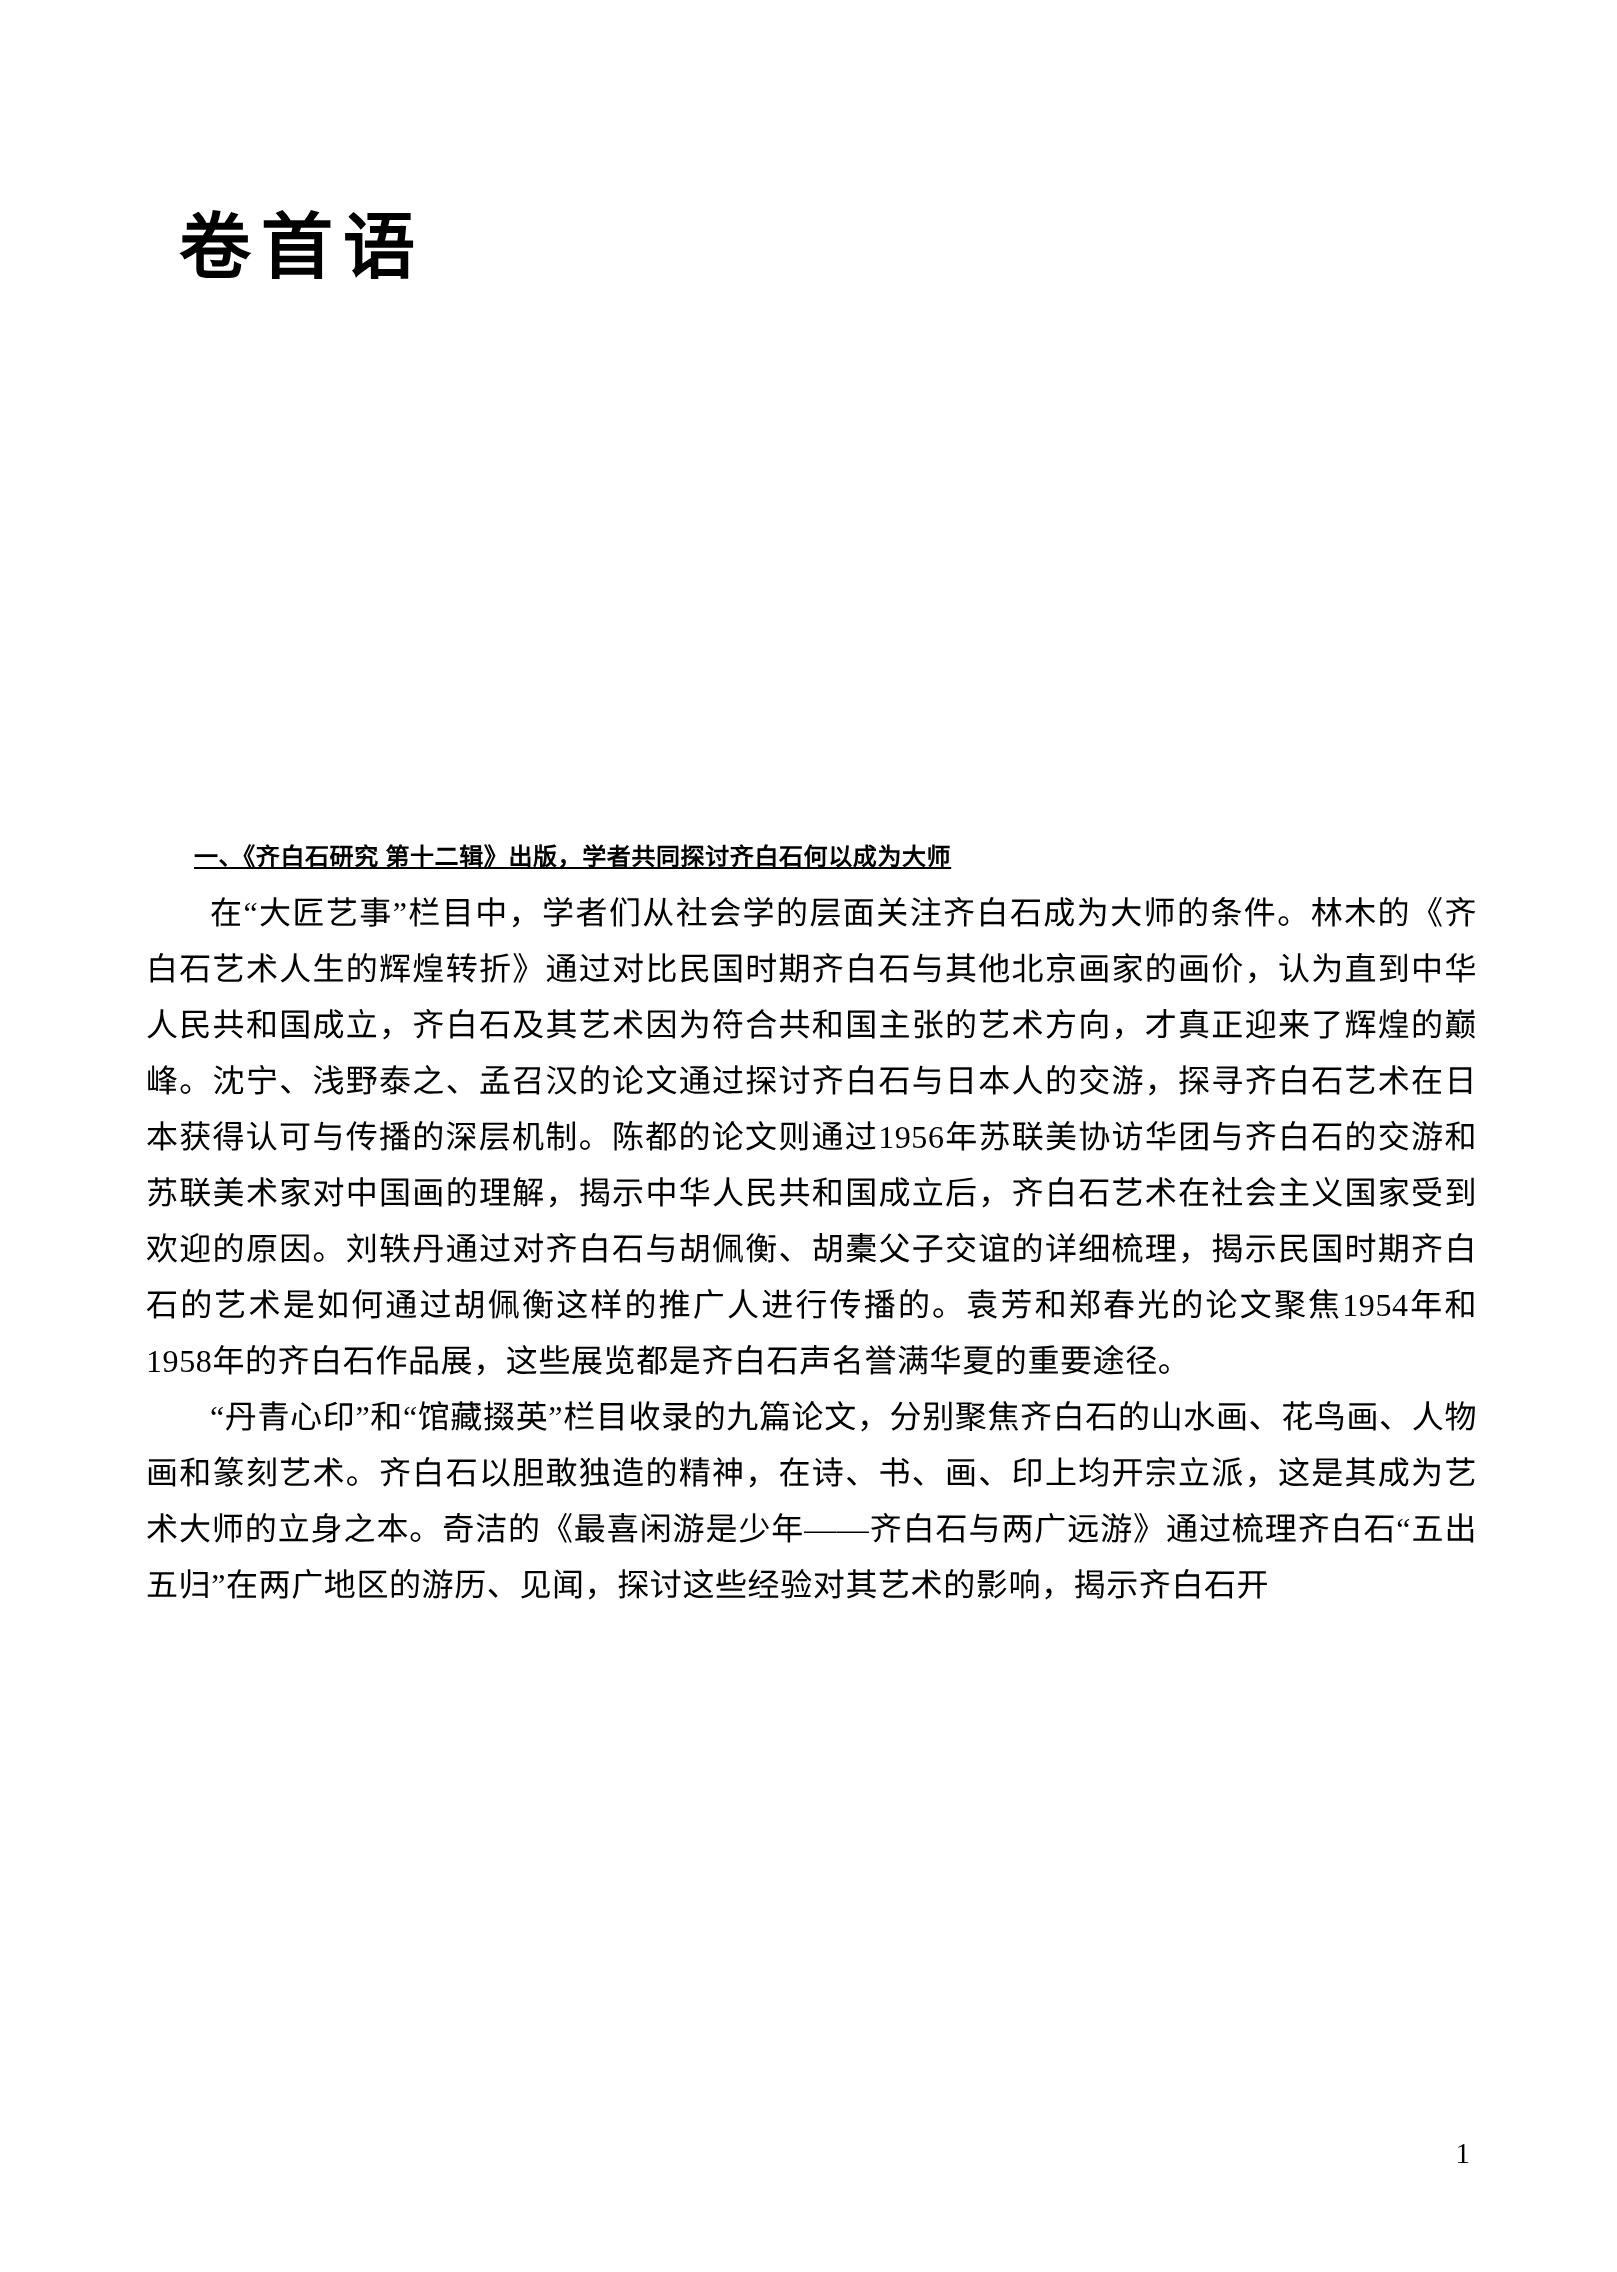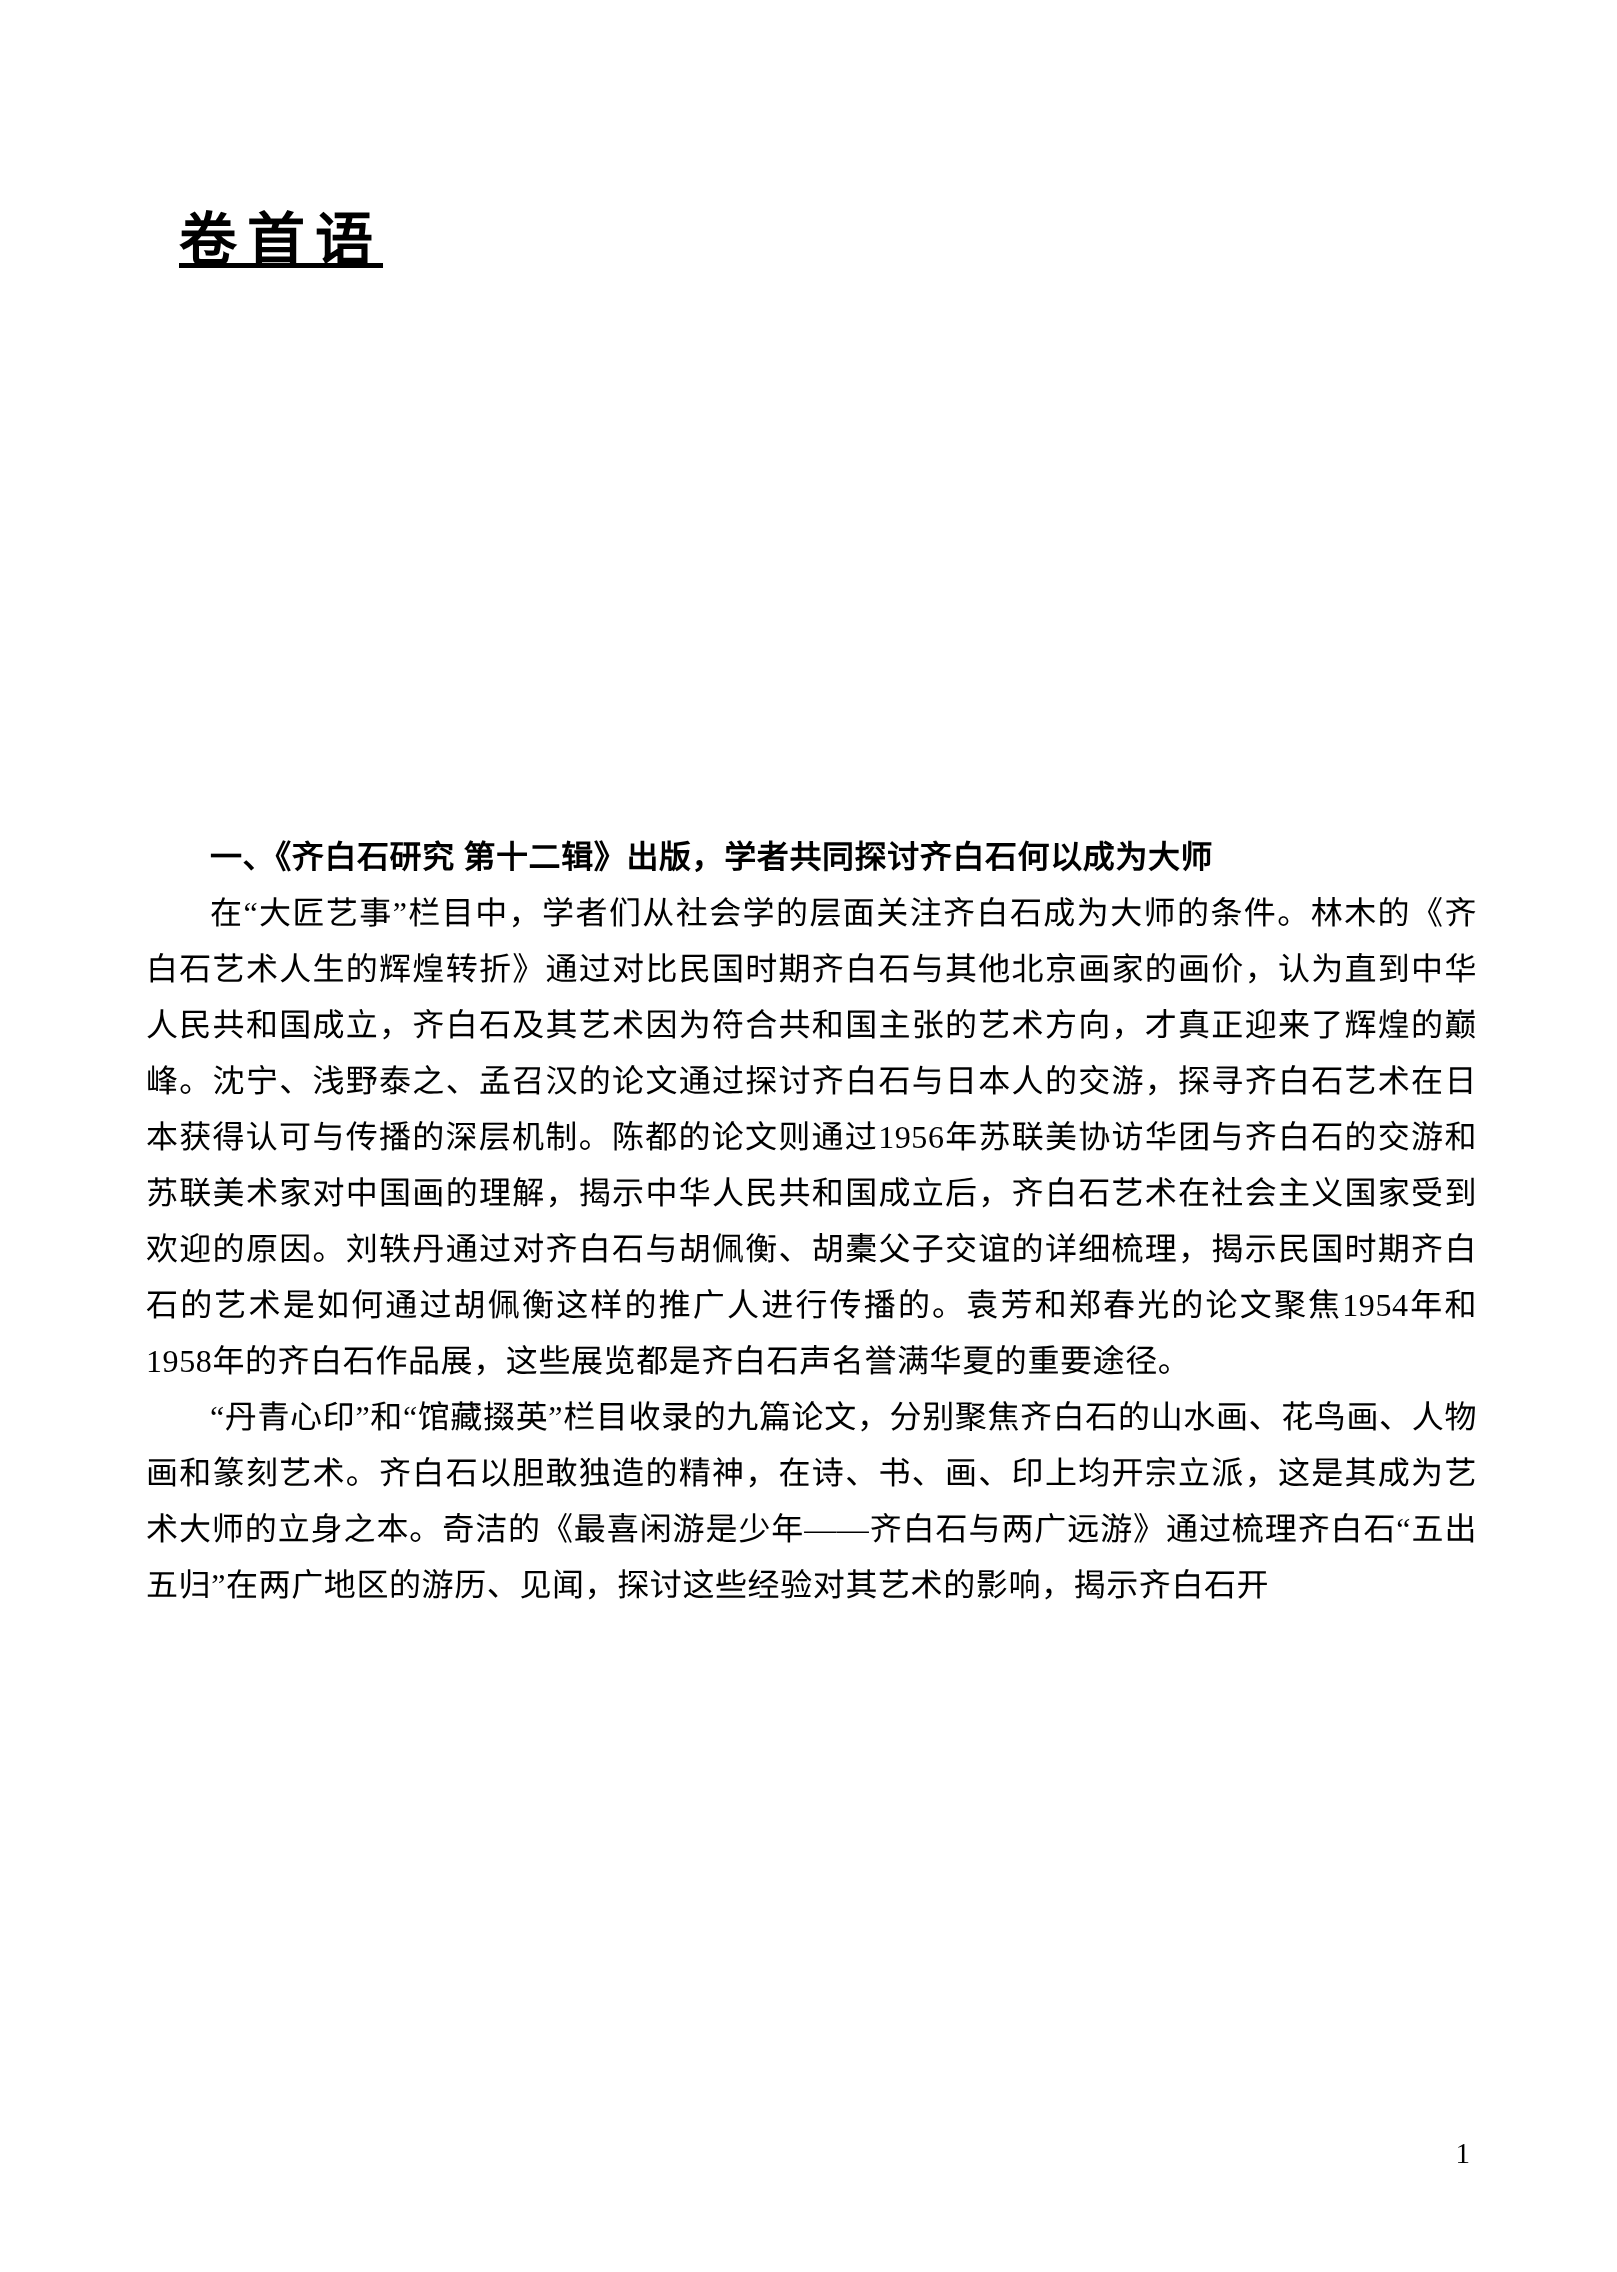--- a/index.html
+++ b/index.html
@@ -14,49 +14,49 @@
     background: #ffffff;
     color: #000000;
     font-family: "Liberation Serif", "DejaVu Serif", serif;
     overflow: hidden;
   }
   .doc-title {
     position: absolute;
     left: 179px;
     top: 209px;
     margin: 0;
-    font-size: 58px;
+    font-size: 72px;
     font-weight: 700;
     letter-spacing: 10px;
     line-height: 1.1;
     white-space: nowrap;
-    text-decoration: underline;
   }
   .content {
     position: absolute;
     left: 146px;
     top: 829px;
     width: 1331px;
     font-size: 32px;
     line-height: 56px;
     text-align: justify;
     text-justify: inter-ideograph;
     letter-spacing: 0.6px;
   }
   .content p {
     margin: 0;
     padding: 0;
     text-indent: 2em;
   }
   .section-heading {
     margin: 56px 0;
     text-indent: 2em;
-    font-size: 32px;
+    font-size: 24px;
     font-weight: 700;
     line-height: 56px;
+    text-decoration: underline;
   }
   .page-number {
     position: absolute;
     top: 2138px;
     right: 147px;
     font-size: 29px;
     line-height: 30px;
   }
 </style>
 </head>

